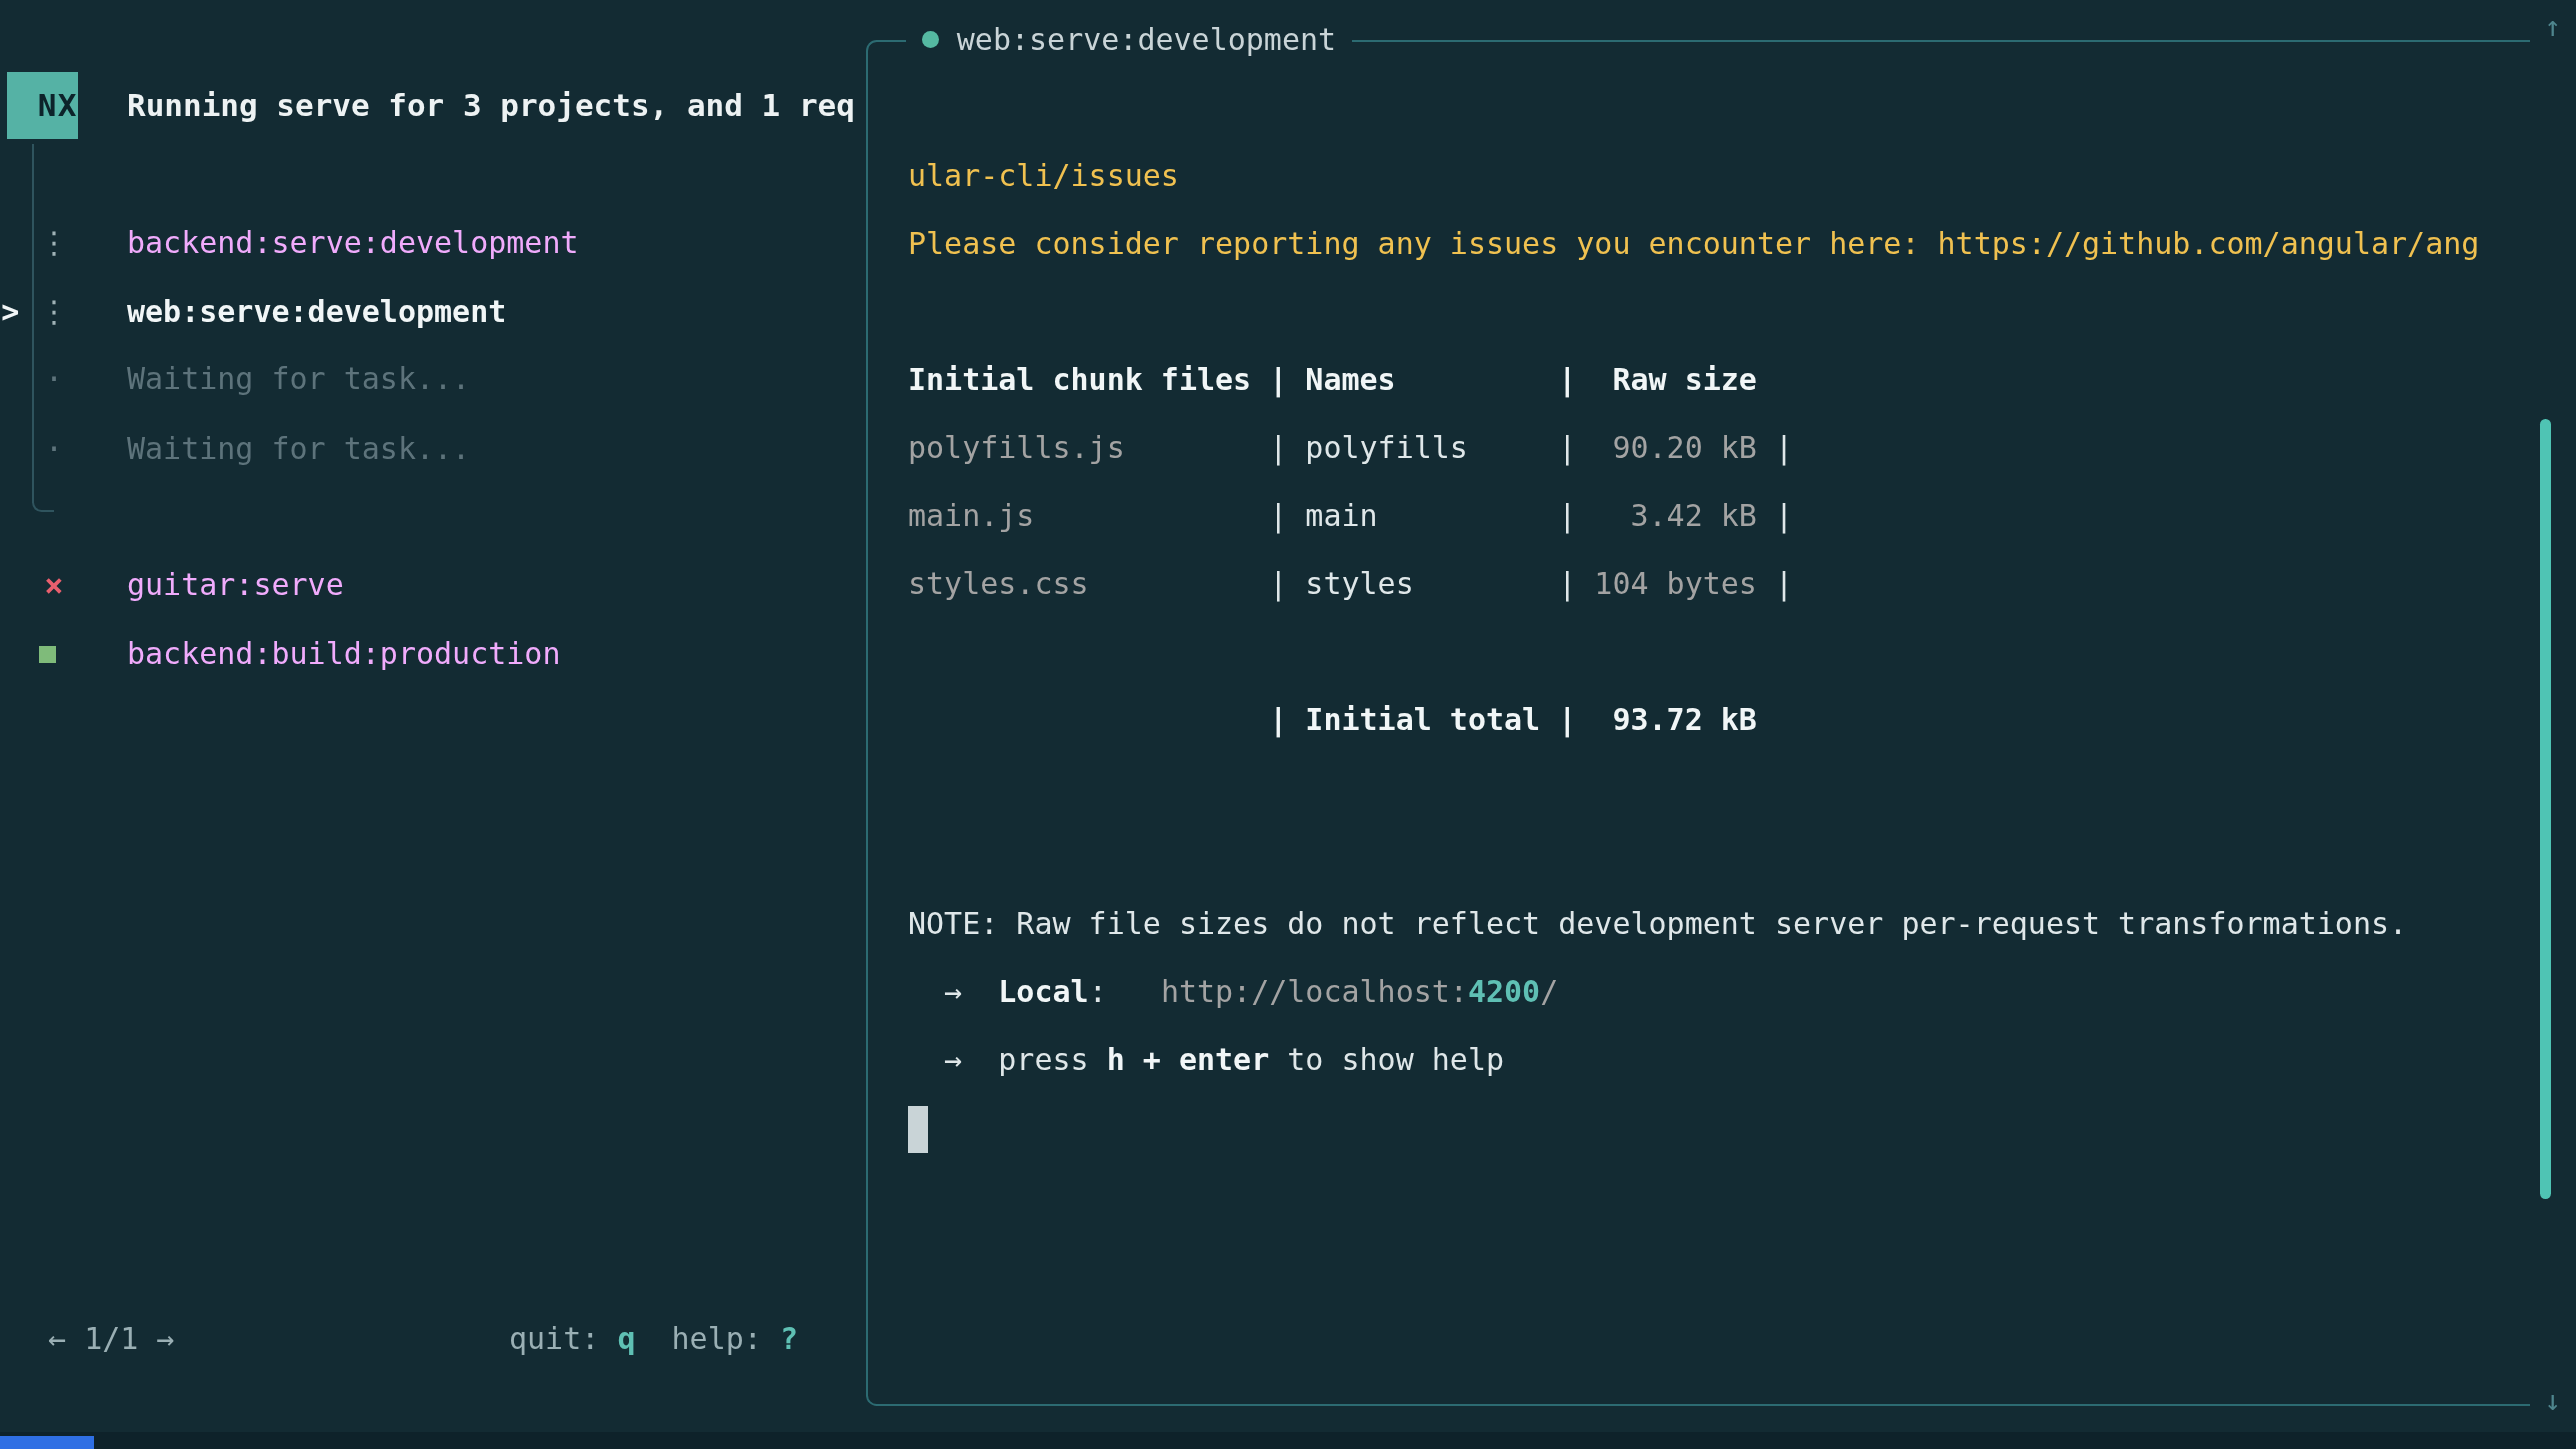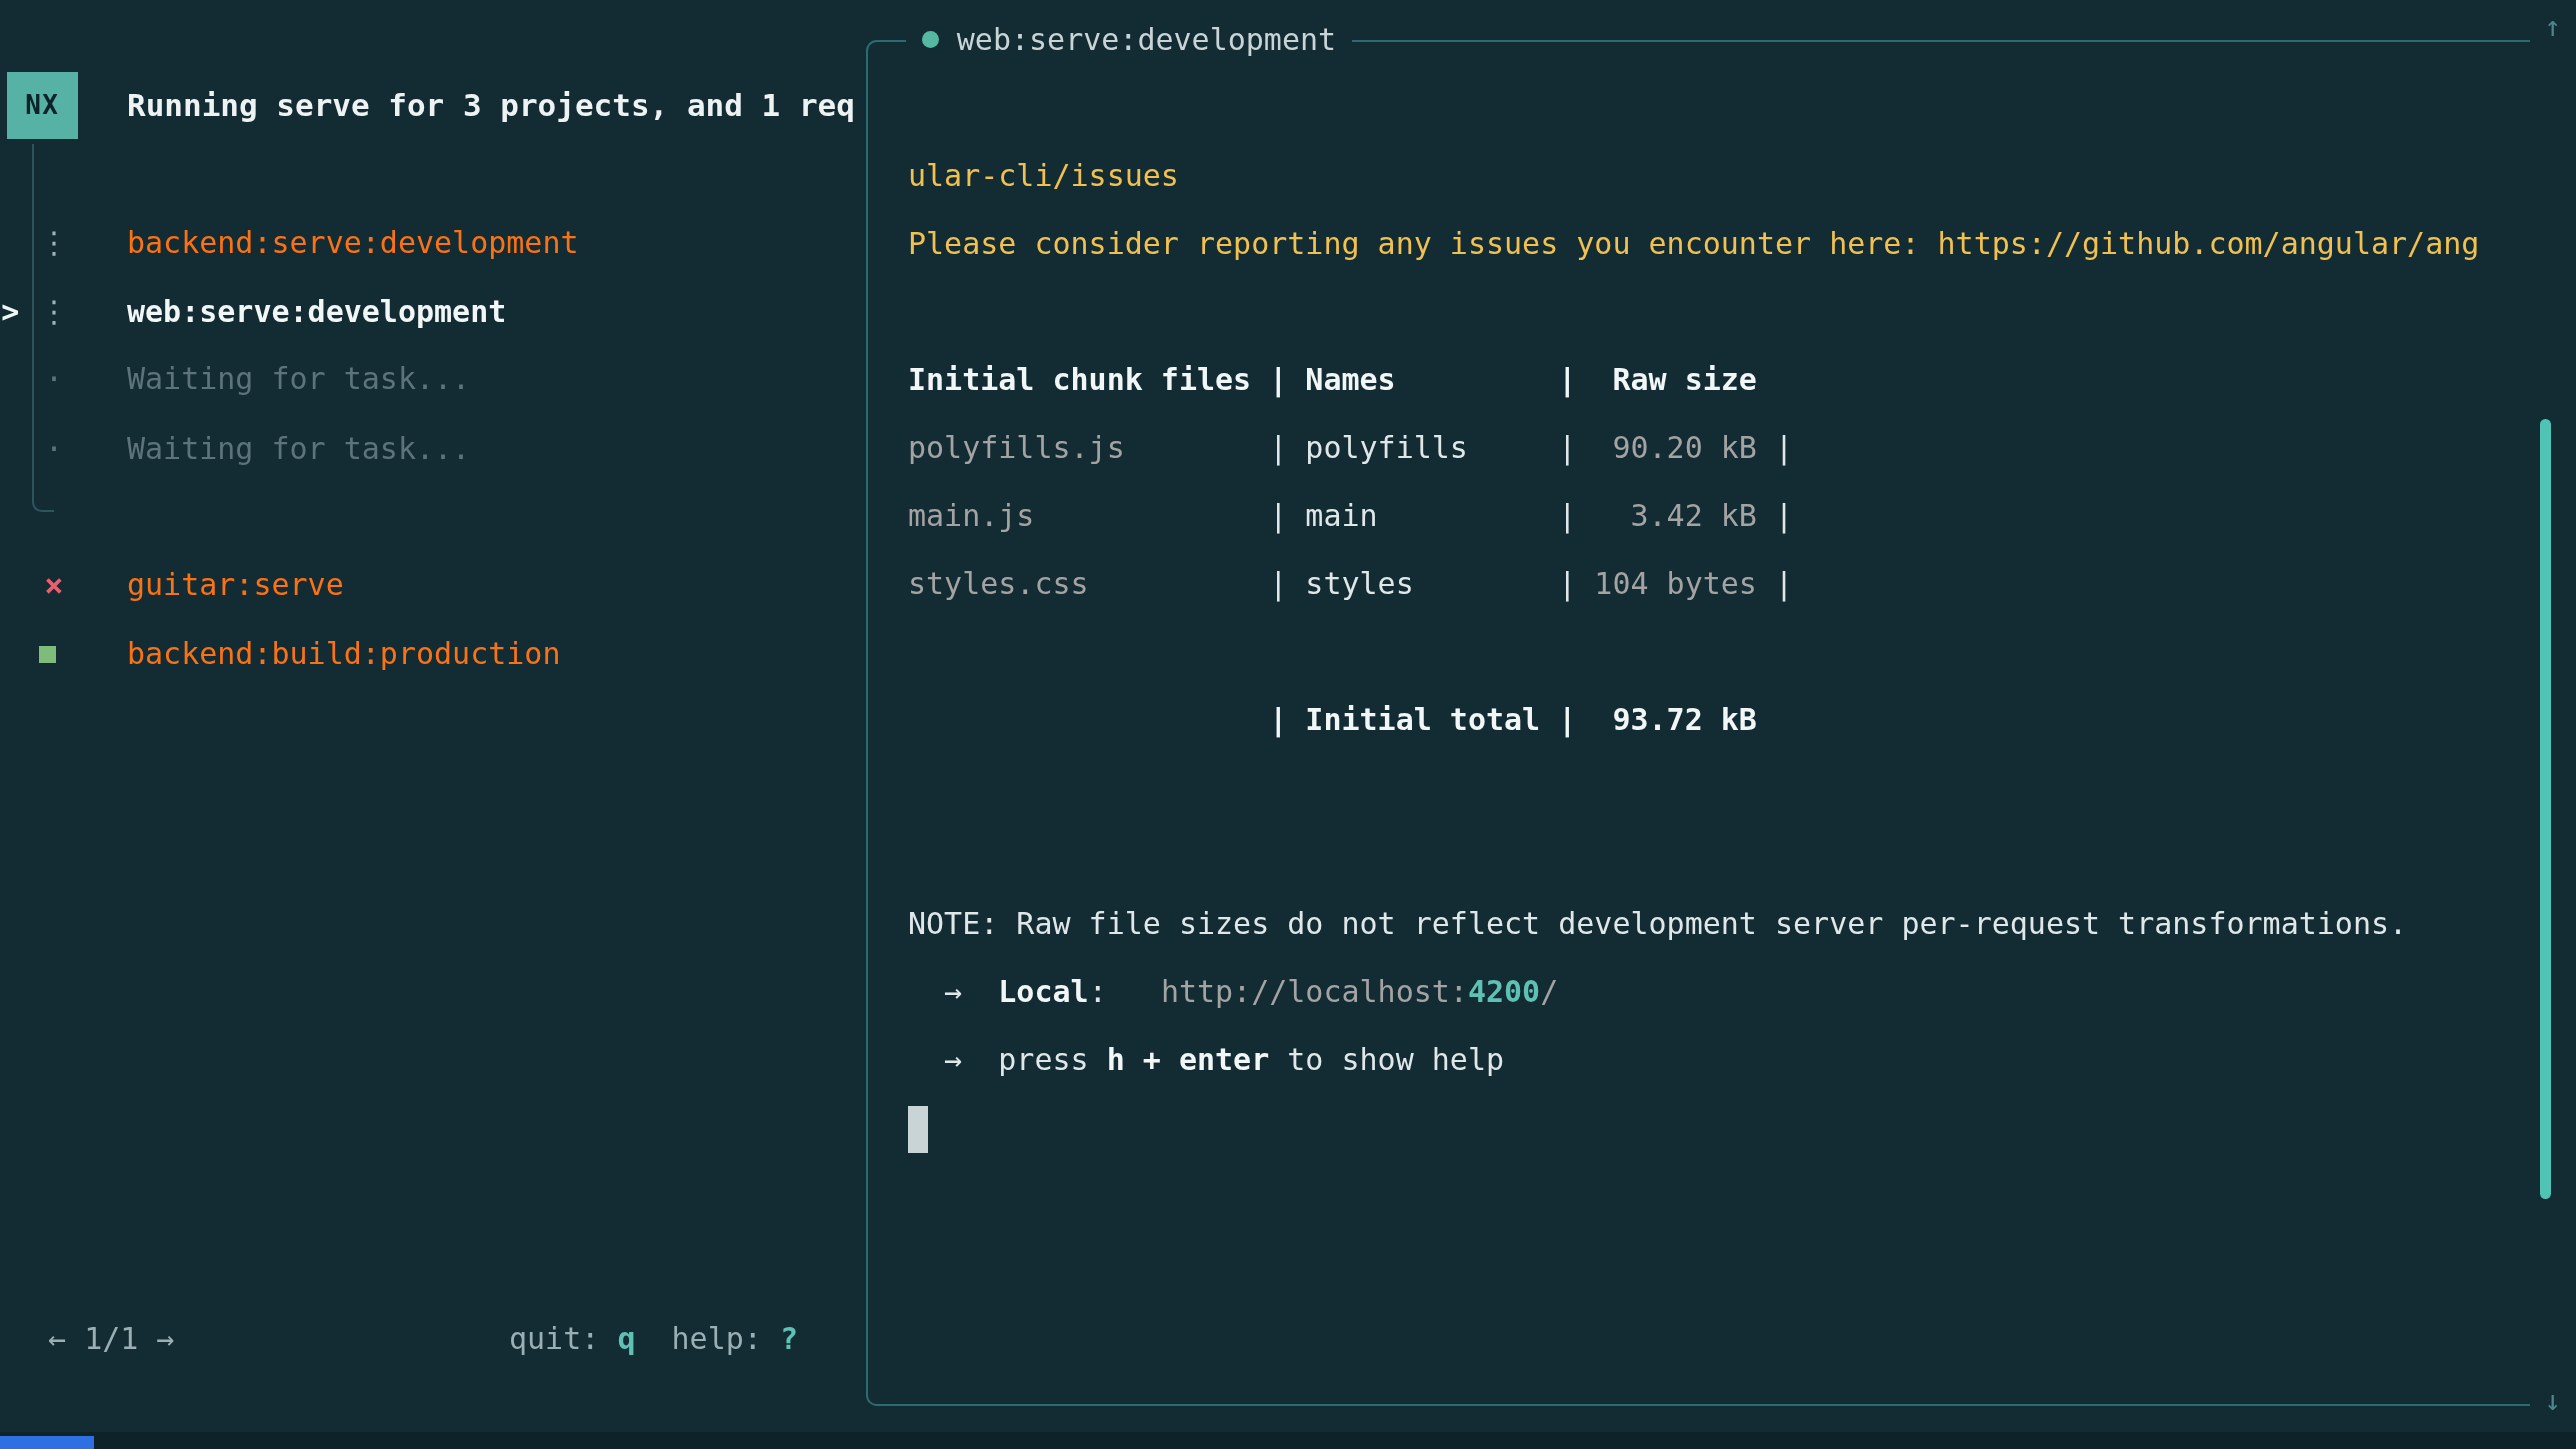--- a/index.html
+++ b/index.html
@@ -17,42 +17,42 @@
   .wb {color:#f1f6f7;font-weight:bold;}
   .t  {color:#a3a3a3;}
   .tb {color:#5fc0b4;font-weight:bold;}
   .y  {color:#f0c150;}
   .gray{color:#9aafb4;}
   .cursor{display:inline-block;width:20px;height:47px;background:#c9d4d7;vertical-align:middle;}
 
   
   .nx-badge{
     position:absolute;left:6.7px;top:72px;width:71px;height:67px;
-    background:#55b2a5;color:#0d232a;font-weight:bold;font-size:26px;
-    text-align:center;line-height:67px;letter-spacing:1.3px;
+    background:#55b2a5;color:#0d232a;font-weight:bold;font-size:31px;
+    text-align:right;line-height:67px;letter-spacing:1.3px;
   }
   .sidebar-title{
     position:absolute;left:127px;top:72px;width:728px;height:67px;
     line-height:67px;font-weight:bold;font-size:31px;color:#edf2f3;
     white-space:pre;overflow:hidden;
   }
   .tree-line{
     position:absolute;left:32px;top:144px;width:20px;height:366px;
     border-left:2px solid #2f545e;border-bottom:2px solid #2f545e;
     border-bottom-left-radius:9.4px;
   }
   .srow{position:absolute;left:0;width:862px;height:68px;}
   .srow .caret{position:absolute;left:1.3px;top:0;height:68px;line-height:68px;color:#f1f6f7;font-weight:bold;}
   .srow .icon{position:absolute;left:34px;top:0;width:40px;height:68px;line-height:68px;text-align:center;}
   .srow .lbl{position:absolute;left:127px;top:0;height:68px;line-height:68px;white-space:pre;}
   .icon-spin{color:#9fb2b6;}
   .icon-wait{color:#5d737b;}
   .icon-fail{color:#e85f6e;font-weight:bold;font-size:32px;}
   .icon-success{position:absolute;left:39px;top:25.5px;width:17.4px;height:17.4px;background:#7fbb7a;}
-  .lbl-normal{color:#f97316;}
+  .lbl-normal{color:#f0abfc;}
   .lbl-selected{color:#f1f6f7;font-weight:bold;}
   .lbl-waiting{color:#5d737b;}
   .pager{position:absolute;left:40px;top:1305px;height:68px;line-height:68px;white-space:pre;color:#9aafb4;margin-left:8px;}
   .hints{position:absolute;left:509px;top:1305px;height:68px;line-height:68px;white-space:pre;}
 
   
   .panel{
     position:absolute;left:866px;top:40px;width:1664px;height:1366px;
     border-left:2px solid #2c6b72;border-top:2px solid #2c6b72;border-bottom:2px solid #2c6b72;
     border-top-left-radius:10.7px;border-bottom-left-radius:10.7px;

